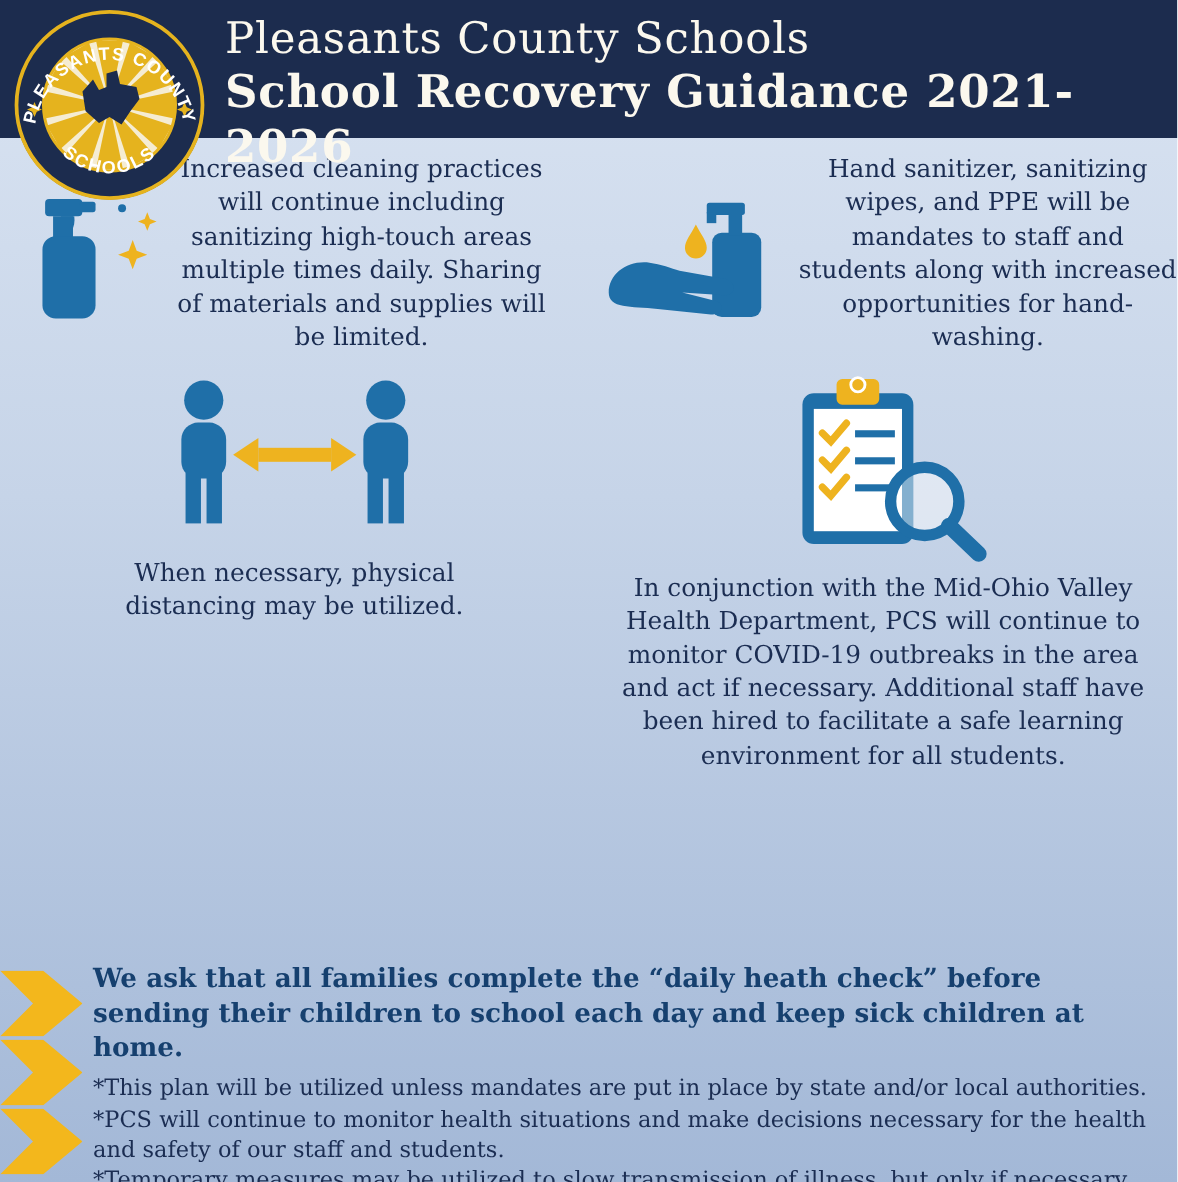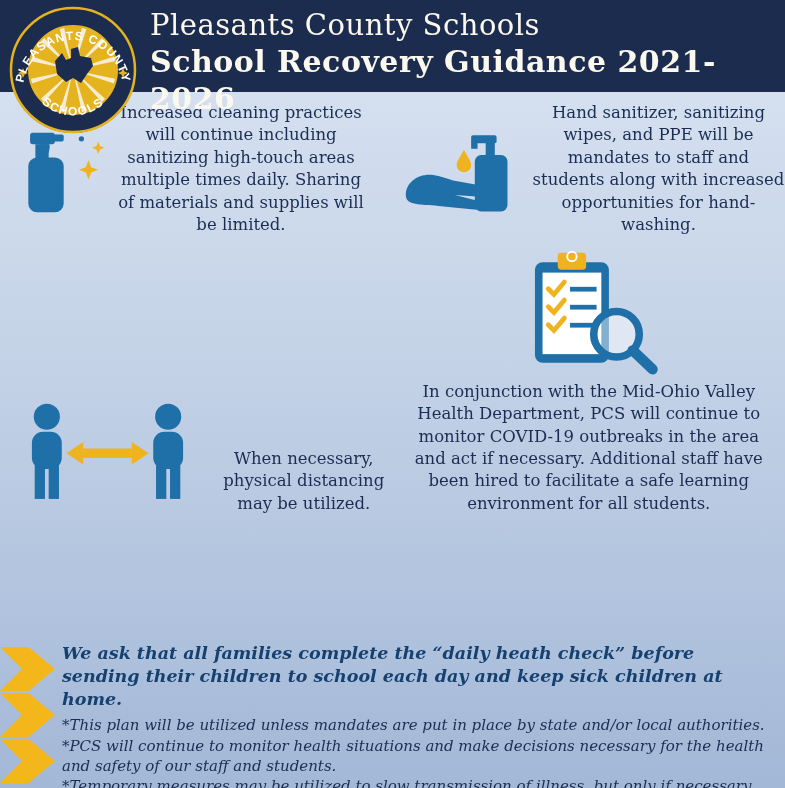--- a/index.html
+++ b/index.html
@@ -25,29 +25,29 @@
   .row1 { display:flex; margin-top:4px; }
   .card { flex:1; display:flex; flex-direction:row; align-items:flex-end; }
   .icon-box { height:122px; display:flex; align-items:center; justify-content:center; }
   .card-text {
     width:90%; max-width:252px; text-align:center;
     font-size:16.5px; line-height:1.36; color:#1b2d52; margin-top:6px;
   }
 
   
   .row2 { display:flex; margin-top:10px; }
-  .col-left  { width:308px; display:flex; flex-direction:row; align-items:flex-end; }
+  .col-left  { width:308px; display:flex; flex-direction:column; align-items:center; }
   .col-right { flex:1; display:flex; flex-direction:column; align-items:center; }
   .col-left .icon-box  { height:118px; }
   .col-right .icon-box { height:128px; }
   .col-left  .card-text { max-width:240px; }
   .col-right .card-text { max-width:460px; }
 
   
-  .footer { position:absolute; left:0; top:642px; width:785px; height:146px;font-style:italic; }
+  .footer { position:absolute; left:0; top:642px; width:785px; height:146px; }
   .chevrons { position:absolute; left:0; top:5px; }
   .chev {
     width:55px; height:44px; background:#f3b71c; margin-bottom:2px;
     clip-path:polygon(0 0,52% 0,100% 50%,52% 100%,0 100%,40% 50%);
   }
   .footer-text { margin-left:62px; width:712px; }
   .headline {
     font-size:17.5px; font-weight:bold; color:#16406f;
     line-height:1.3; margin-bottom:5px;
   }

